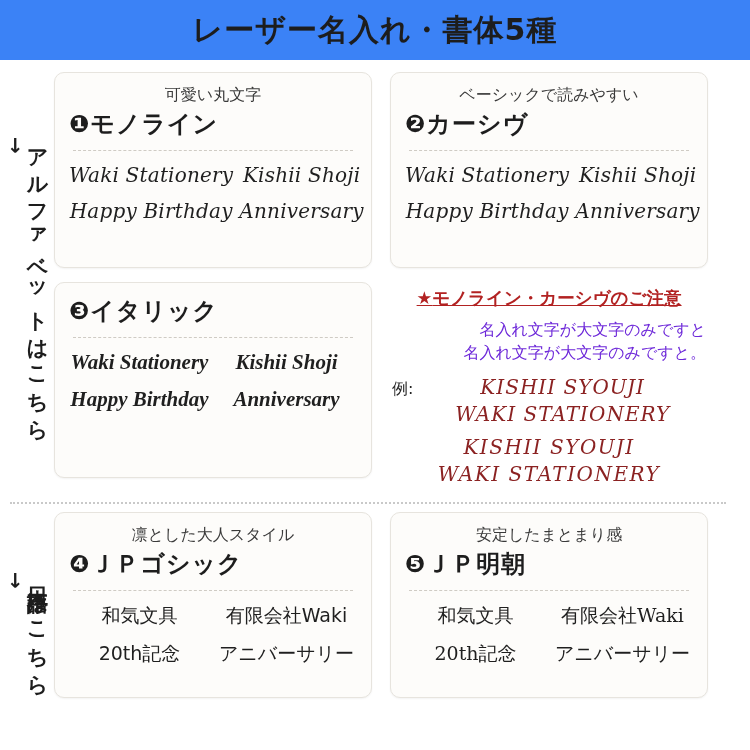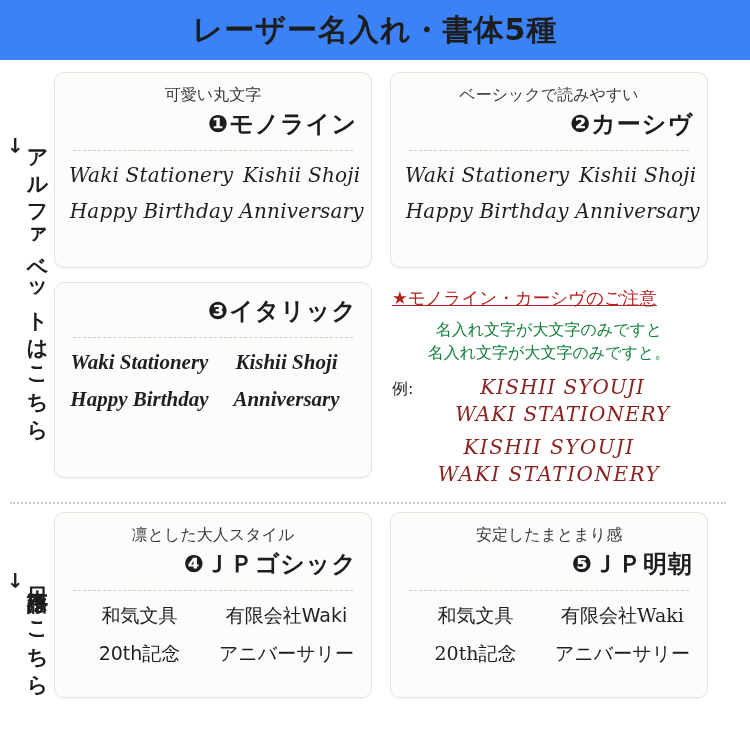--- a/index.html
+++ b/index.html
@@ -108,21 +108,21 @@
   .card-italic { height: 196px; }
 
   .card-sub {
     text-align: center;
     font-size: 16px;
     color: #3a3a3a;
     font-family: Liberation Mono, monospace;
     margin-bottom: 2px;
   }
   .card-title {
-    text-align: right;
+    text-align: left;
     font-size: 24px;
     font-weight: bold;
     color: #1d1d1d;
     font-family: "DejaVu Sans", "Liberation Sans", sans-serif;
     letter-spacing: 1px;
   }
   .card-rule {
     border-top: 1px dashed #cfcbc4;
     margin: 10px 4px 12px 4px;
   }
@@ -170,31 +170,32 @@
 
   
   .notice {
     width: 318px;
     height: 226px;
     box-sizing: border-box;
     padding: 4px 2px 0 2px;
   }
   .notice-head {
     color: #b22222;
-    font-weight: normal;
+    font-weight: bold;
     font-size: 17.5px;
     text-decoration: underline;
     font-family: "DejaVu Sans", "Liberation Sans", sans-serif;
     white-space: nowrap;
+    text-align: center;
   }
   .notice-star { color: #b22222; }
   .notice-body {
     margin-top: 8px;
-    text-align: center;
-    color: #15803d;
+    text-align: right;
+    color: #6d28d9;
     font-size: 16px;
     line-height: 1.45;
     font-family: "DejaVu Sans", "Liberation Sans", sans-serif;
   }
   .notice-ex {
     margin-top: 10px;
     display: flex;
     align-items: baseline;
     gap: 6px;
     color: #7b1f1f;

